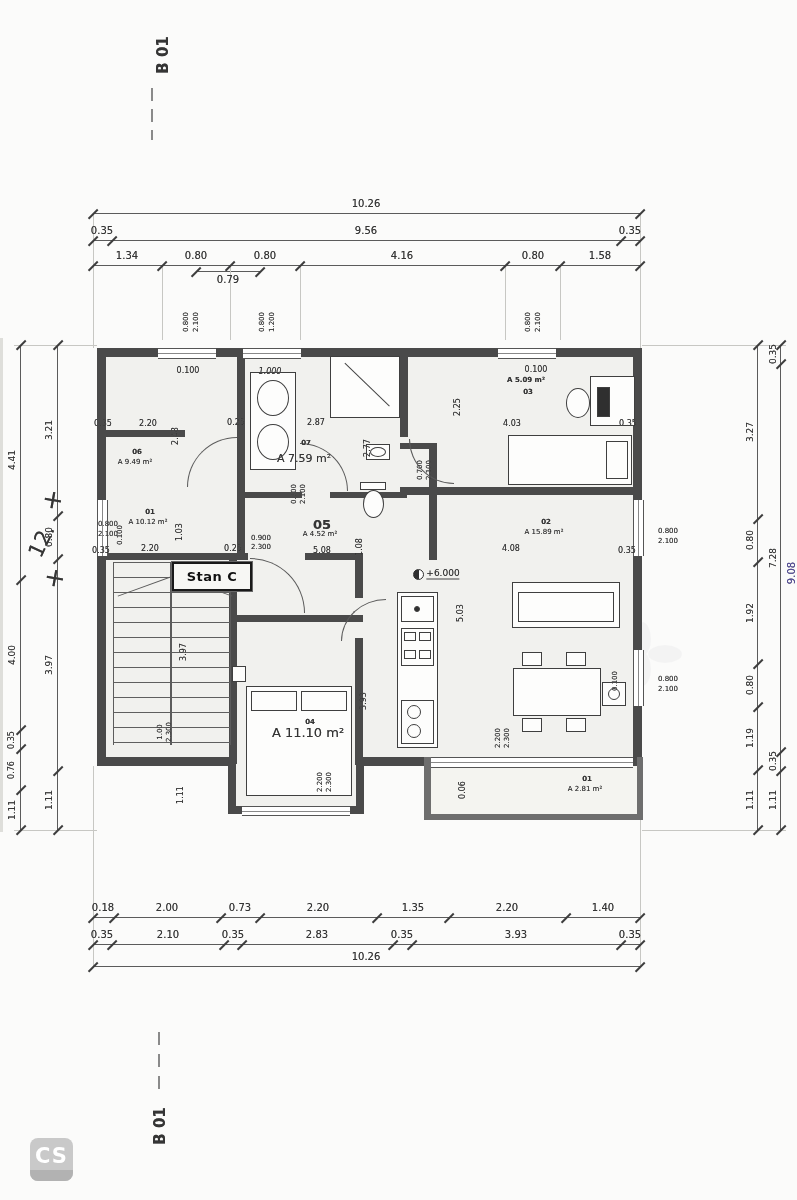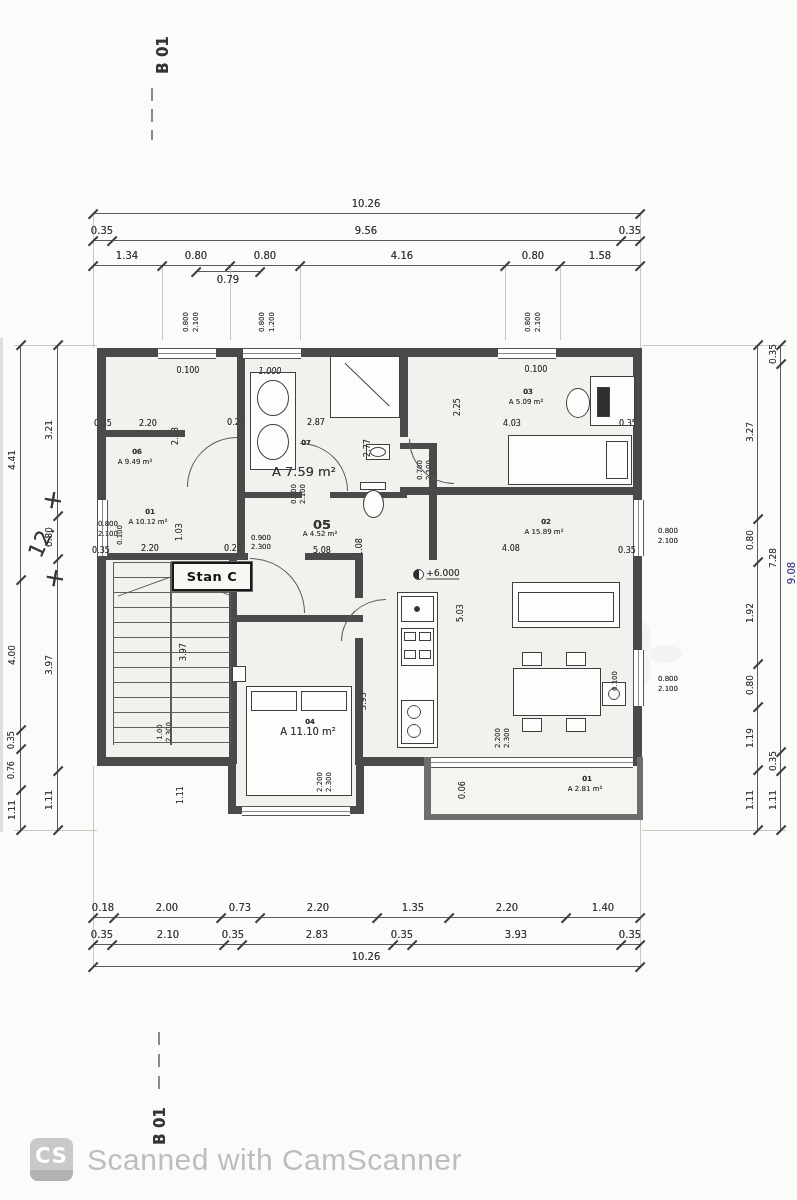--- a/index.html
+++ b/index.html
@@ -375,34 +375,33 @@
       <span class="lbl " style="left: 429px; top: 470px; font-size: 7px; --r: -90deg;">2.100</span>
       <span class="lbl bold" style="left: 137px; top: 452px; font-size: 7px;">06</span>
       <span class="lbl bold" style="left: 306px; top: 443px; font-size: 7px;">07</span>
       <span class="lbl bold" style="left: 150px; top: 512px; font-size: 7px;">01</span>
       <span class="lbl bold" style="left: 322px; top: 524px; font-size: 13px;">05</span>
       <span class="lbl bold" style="left: 528px; top: 392px; font-size: 7px;">03</span>
       <span class="lbl bold" style="left: 546px; top: 522px; font-size: 7px;">02</span>
       <span class="lbl bold" style="left: 310px; top: 722px; font-size: 7px;">04</span>
       <span class="lbl bold" style="left: 587px; top: 779px; font-size: 7px;">01</span>
       <span class="lbl " style="left: 135px; top: 462px; font-size: 7px;">A 9.49 m²</span>
-      <span class="lbl " style="left: 304px; top: 471px; font-size: 13px;">A 7.59 m²</span>
+      <span class="lbl " style="left: 304px; top: 458px; font-size: 11px;">A 7.59 m²</span>
       <span class="lbl " style="left: 148px; top: 522px; font-size: 7px;">A 10.12 m²</span>
       <span class="lbl " style="left: 320px; top: 534px; font-size: 7px;">A 4.52 m²</span>
-      <span class="lbl " style="left: 526px; top: 402px; font-size: 7px;">A 5.09 m²</span>
+      <span class="lbl " style="left: 526px; top: 380px; font-size: 7px; font-weight: bold;">A 5.09 m²</span>
       <span class="lbl " style="left: 544px; top: 532px; font-size: 7px;">A 15.89 m²</span>
-      <span class="lbl " style="left: 308px; top: 732px; font-size: 10px;">A 11.10 m²</span>
+      <span class="lbl " style="left: 308px; top: 732px; font-size: 13px;">A 11.10 m²</span>
       <span class="lbl " style="left: 585px; top: 789px; font-size: 7px;">A 2.81 m²</span>
       <span class="lbl u" style="left: 443px; top: 574px; font-size: 9px;">+6.000</span>
       <span class="lbl " style="left: 52px; top: 500px; font-size: 26px; --r: -80deg;">+</span>
       <span class="lbl " style="left: 42px; top: 541px; font-size: 21px; --r: -65deg;">12.</span>
       <span class="lbl " style="left: 54px; top: 578px; font-size: 26px; --r: -80deg;">+</span>
     </div>
 
   <div id="footer">
     <div id="cs-badge">
       <span>CS</span>
         <i></i>
     </div>
-    <div id="footer-text">Scanned with CamScanner</div>
   </div>
 
 </div>
 
 </body></html>

